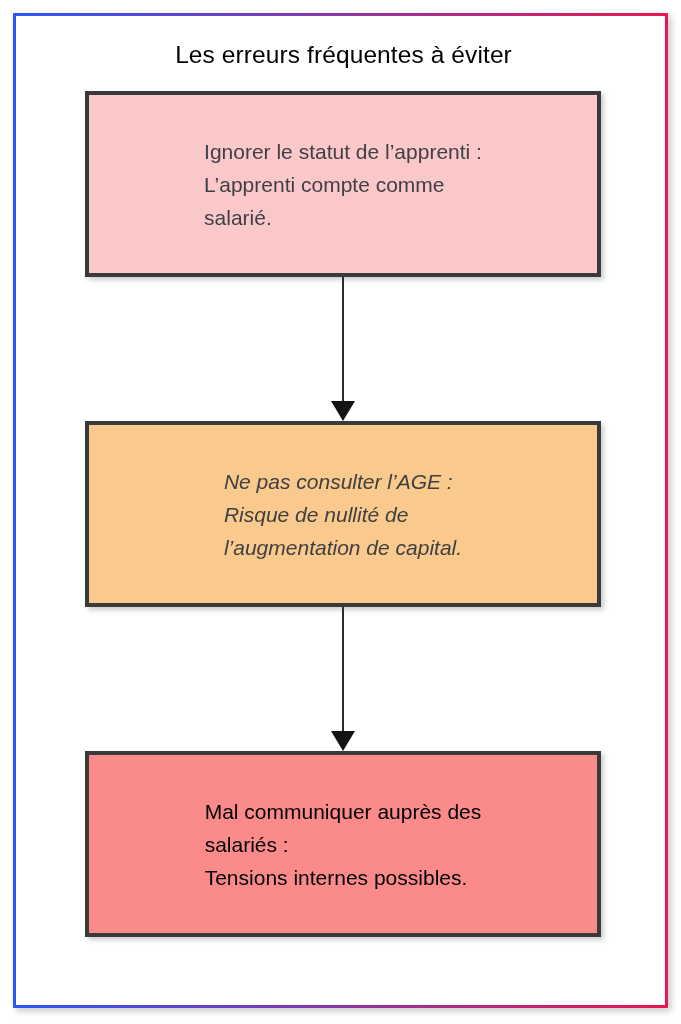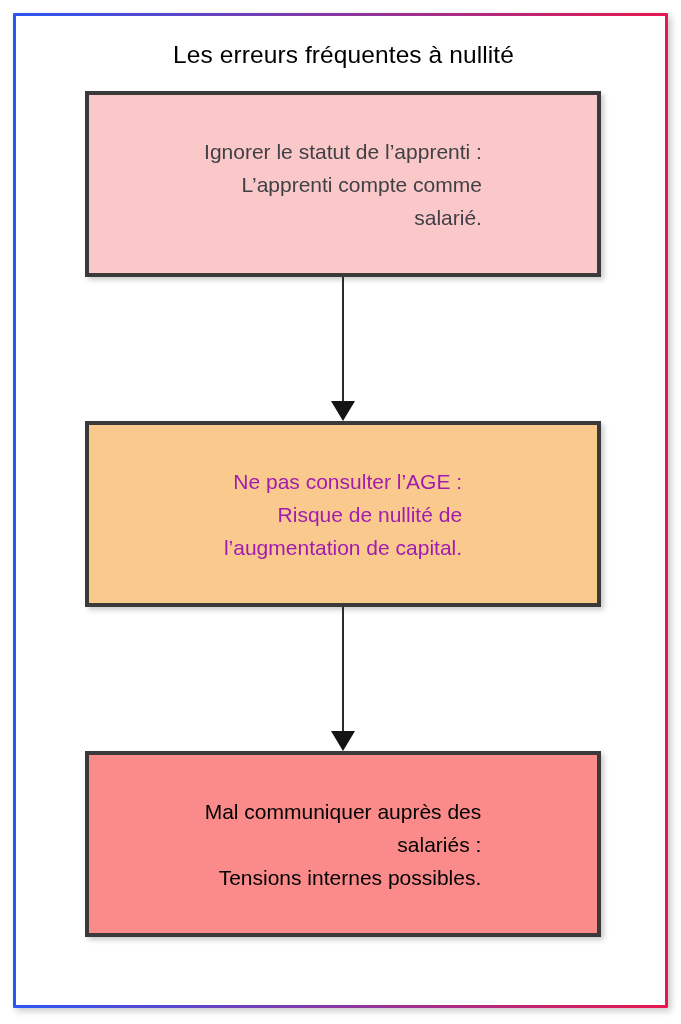--- a/index.html
+++ b/index.html
@@ -61,21 +61,21 @@
     width: 516px;
     height: 186px;
     box-sizing: border-box;
     border: 4px solid #3a3a3a;
     display: flex;
     align-items: center;
     justify-content: center;
     box-shadow: 3px 3px 5px rgba(0,0,0,0.20);
   }
   .node .node-label {
-    text-align: right;
+    text-align: left;
     font-size: 21px;
     line-height: 33px;
     color: #3f3f46;
     padding: 0 18px;
     white-space: pre-line;
   }
 
   #node-0 { top: 75px; }
   #node-1 { top: 405px; }
   #node-2 { top: 735px; }
@@ -108,35 +108,35 @@
     border-right: 12px solid transparent;
     border-top: 20px solid #141414;
   }
 </style>
 </head>
 <body>
 
 <div id="canvas">
   <div id="frame" style="--grad-left: #2b56f5; --grad-right: #e8174e;">
 
-    <div id="title">Les erreurs fréquentes à nullité</div>
+    <div id="title">Les erreurs fréquentes à éviter</div>
 
     <div class="node" id="node-0" style="background: rgb(250, 200, 200); border-color: rgb(58, 58, 58);">
       <div class="node-label" style="color: rgb(63, 63, 70);">Ignorer le statut de l’apprenti :
 L’apprenti compte comme
 salarié.</div>
     </div>
 
     <div class="connector" id="connector-0">
       <div class="shaft" style="background: rgb(43, 43, 43);"></div>
       <div class="head"></div>
     </div>
 
     <div class="node" id="node-1" style="background: rgb(249, 201, 142); border-color: rgb(58, 58, 58);">
-      <div class="node-label" style="color: #a21caf;">Ne pas consulter l’AGE :
+      <div class="node-label" style="color: #404040; font-style: italic;">Ne pas consulter l’AGE :
 Risque de nullité de
 l’augmentation de capital.</div>
     </div>
 
     <div class="connector" id="connector-1">
       <div class="shaft" style="background: rgb(43, 43, 43);"></div>
       <div class="head"></div>
     </div>
 
     <div class="node" id="node-2" style="background: rgb(251, 139, 139); border-color: rgb(58, 58, 58);">

